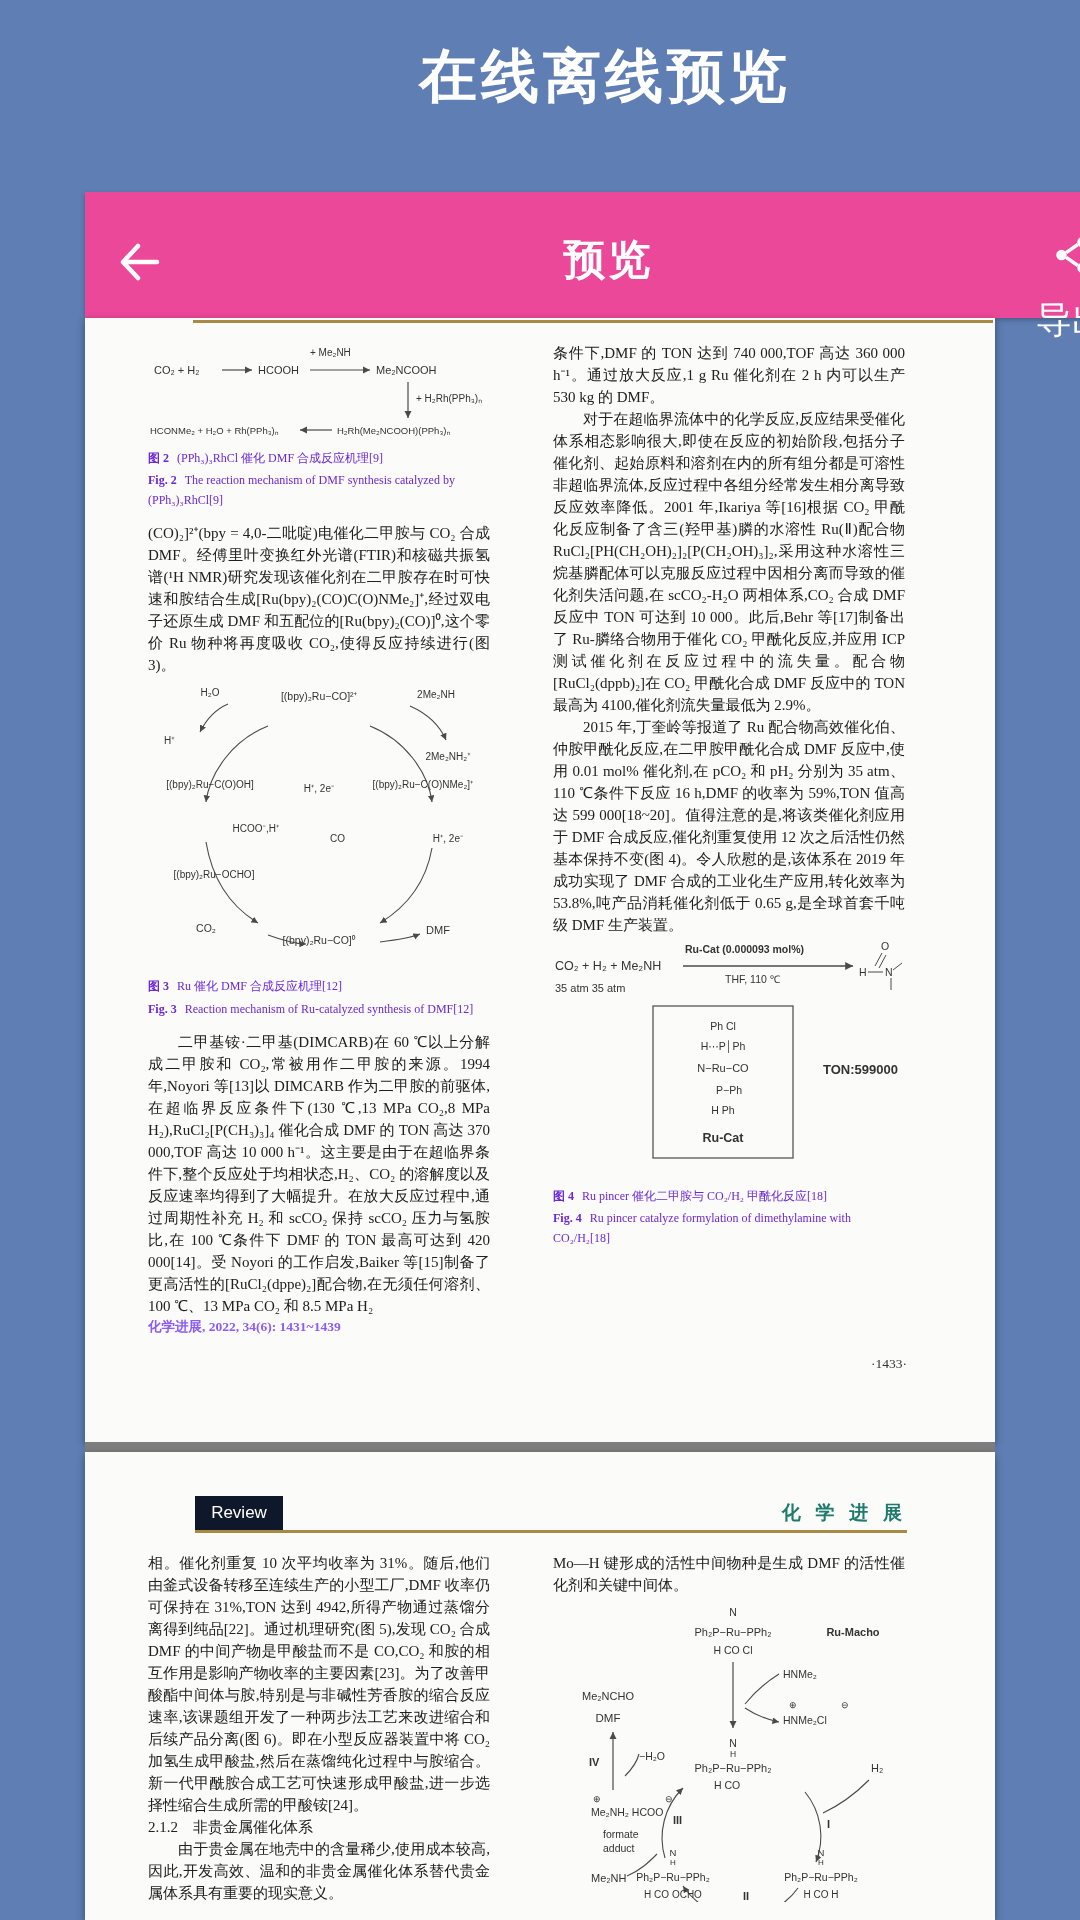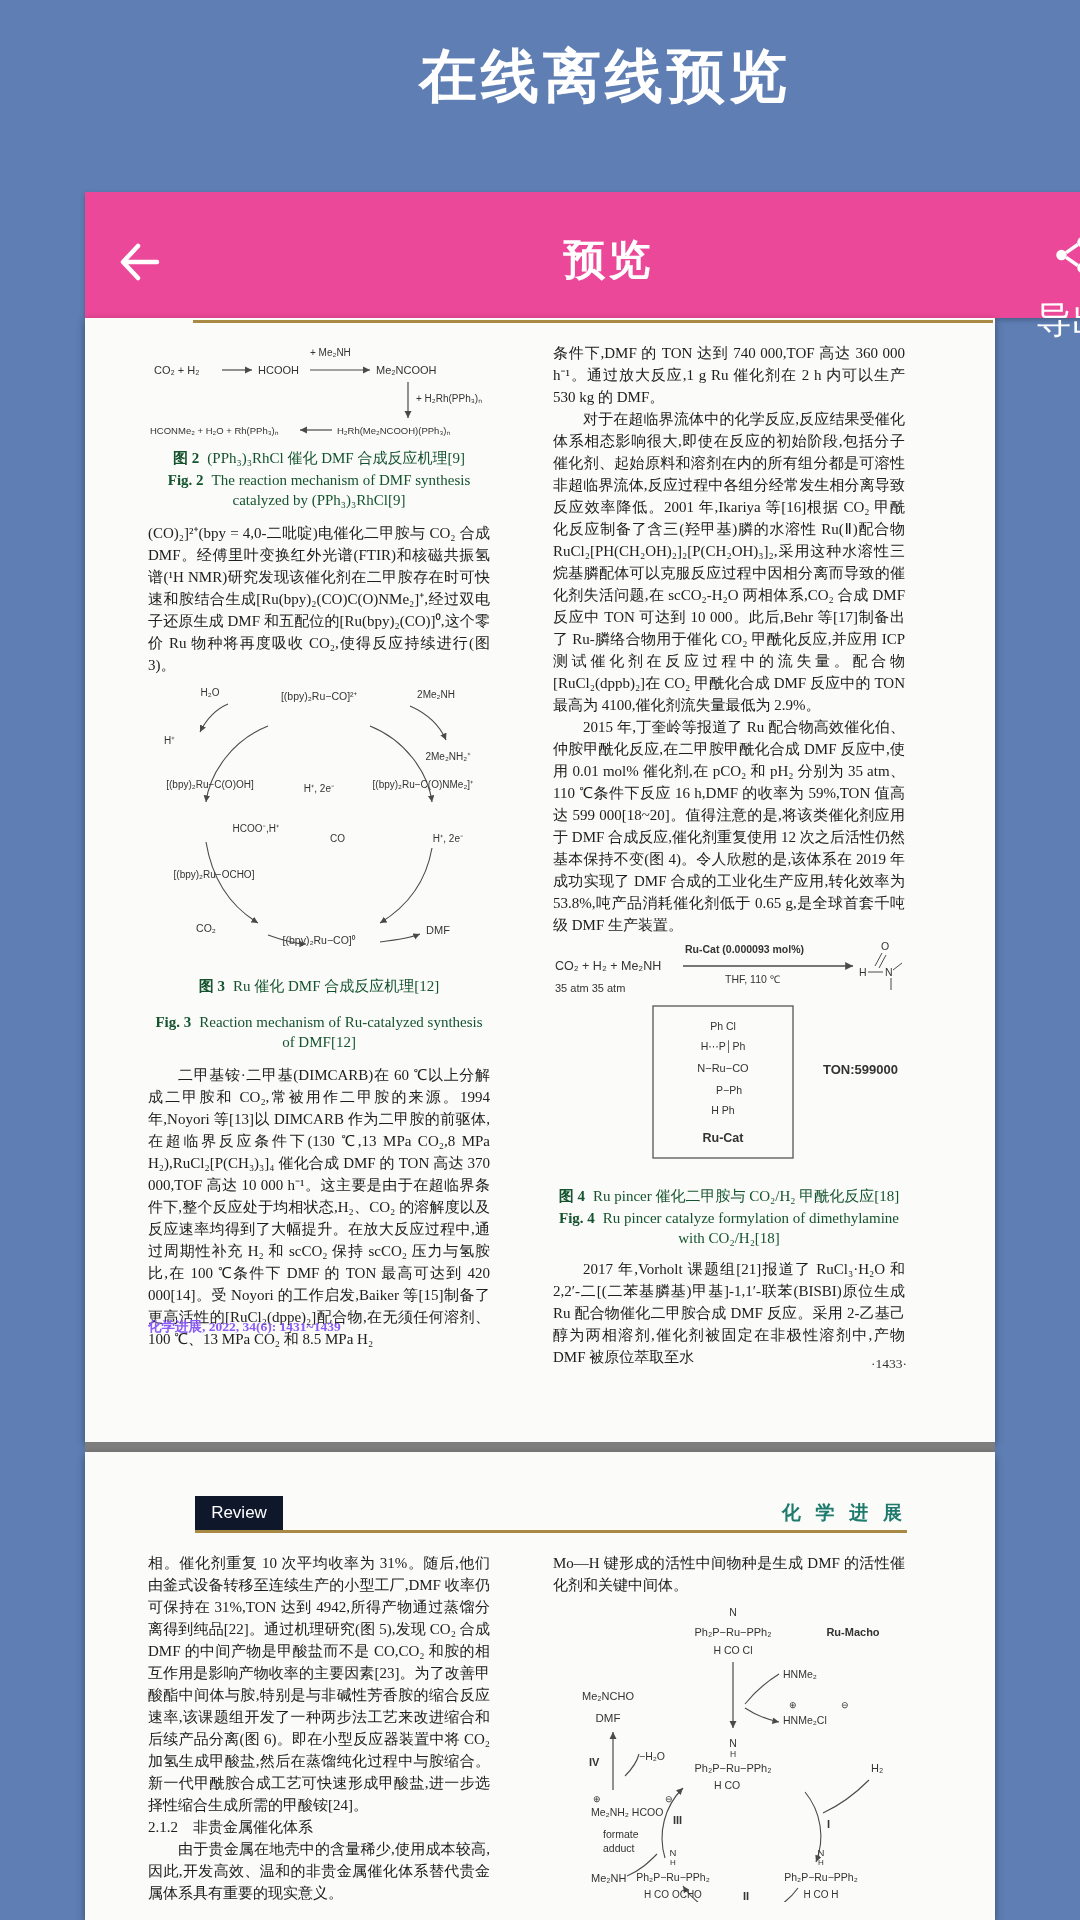--- a/index.html
+++ b/index.html
@@ -27,21 +27,21 @@
   .rule-tan{position:absolute;height:3px;background:#a98a45;}
   .r1{top:2px;left:108px;width:800px;}
   .col{position:absolute;text-align:justify;color:#202020;}
   .c1l{left:63px;top:12px;width:342px;}
   .c1r{left:468px;top:24px;width:352px;}
   .c2l{left:63px;top:100px;width:342px;}
   .c2r{left:468px;top:100px;width:352px;}
   p.body{margin:0;font-size:15px;line-height:22px;}
   p.body.sp{margin-top:2px;}
   .indent{text-indent:2em;}
-  .cap{font-size:15px;line-height:20px;color:#14532d;text-align:center;margin:6px 0 0 0;}
+  .cap{font-size:12px;line-height:20px;color:#6d28d9;text-align:left;margin:6px 0 0 0;}
   .cap .fl{font-weight:bold;margin-right:8px;}
   .figsvg{display:block;margin:4px auto 2px auto;}
   .footer-cite{position:absolute;left:63px;top:1000px;font-size:13.5px;color:#8b5cf6;font-weight:bold;}
   .page-num{position:absolute;right:88px;top:1038px;font-size:13.5px;color:#333;}
   
   .review-badge{position:absolute;left:110px;top:44px;width:88px;height:34px;background:#0f172a;
     color:#fff;font-family:"Liberation Sans",sans-serif;font-size:17px;line-height:34px;
     text-align:center;}
   .r2{top:78px;left:110px;width:712px;}
   .journal-name{position:absolute;right:88px;top:48px;color:#1e7a6c;font-weight:bold;
@@ -127,21 +127,21 @@
         <text x="275" y="108" font-size="10" text-anchor="middle">[(bpy)₂Ru−C(O)NMe₂]⁺</text>
         <text x="300" y="162" font-size="10" text-anchor="middle">H⁺, 2e⁻</text>
         <text x="66" y="198" font-size="10" text-anchor="middle">[(bpy)₂Ru−OCHO]</text>
         <text x="58" y="252" font-size="10.5" text-anchor="middle">CO₂</text>
         <text x="171" y="264" font-size="10.5" text-anchor="middle">[(bpy)₂Ru−CO]⁰</text>
         <text x="290" y="254" font-size="11" text-anchor="middle">DMF</text>
         <path class="ar" d="M120,255 C140,262 150,264 158,264" stroke-width="1.1" marker-end="url(#mB)"></path>
         <path class="ar" d="M232,262 C248,260 262,258 272,254" stroke-width="1.1" marker-end="url(#mB)"></path>
       </svg>
       <p class="cap"><span class="fl">图 3</span><span>Ru 催化 DMF 合成反应机理[12]</span></p>
-      <p class="cap" style="margin-top:16px"><span class="fl">Fig. 3</span><span>Reaction mechanism of Ru-catalyzed synthesis of DMF[12]</span></p>
+      <p class="cap" style="margin-top:3px"><span class="fl">Fig. 3</span><span>Reaction mechanism of Ru-catalyzed synthesis of DMF[12]</span></p>
 
       <p class="body indent" style="margin-top:12px">二甲基铵·二甲基(DIMCARB)在 60 ℃以上分解成二甲胺和 CO₂,常被用作二甲胺的来源。1994 年,Noyori 等[13]以 DIMCARB 作为二甲胺的前驱体,在超临界反应条件下(130 ℃,13 MPa CO₂,8 MPa H₂),RuCl₂[P(CH₃)₃]₄ 催化合成 DMF 的 TON 高达 370 000,TOF 高达 10 000 h⁻¹。这主要是由于在超临界条件下,整个反应处于均相状态,H₂、CO₂ 的溶解度以及反应速率均得到了大幅提升。在放大反应过程中,通过周期性补充 H₂ 和 scCO₂ 保持 scCO₂ 压力与氢胺比,在 100 ℃条件下 DMF 的 TON 最高可达到 420 000[14]。受 Noyori 的工作启发,Baiker 等[15]制备了更高活性的[RuCl₂(dppe)₂]配合物,在无须任何溶剂、100 ℃、13 MPa CO₂ 和 8.5 MPa H₂</p>
     </div>
 
     <div class="col c1r">
       <p class="body">条件下,DMF 的 TON 达到 740 000,TOF 高达 360 000 h⁻¹。通过放大反应,1 g Ru 催化剂在 2 h 内可以生产 530 kg 的 DMF。</p>
       <p class="body indent">对于在超临界流体中的化学反应,反应结果受催化体系相态影响很大,即使在反应的初始阶段,包括分子催化剂、起始原料和溶剂在内的所有组分都是可溶性非超临界流体,反应过程中各组分经常发生相分离导致反应效率降低。2001 年,Ikariya 等[16]根据 CO₂ 甲酰化反应制备了含三(羟甲基)膦的水溶性 Ru(Ⅱ)配合物 RuCl₂[PH(CH₂OH)₂]₂[P(CH₂OH)₃]₂,采用这种水溶性三烷基膦配体可以克服反应过程中因相分离而导致的催化剂失活问题,在 scCO₂-H₂O 两相体系,CO₂ 合成 DMF 反应中 TON 可达到 10 000。此后,Behr 等[17]制备出了 Ru-膦络合物用于催化 CO₂ 甲酰化反应,并应用 ICP 测试催化剂在反应过程中的流失量。配合物[RuCl₂(dppb)₂]在 CO₂ 甲酰化合成 DMF 反应中的 TON 最高为 4100,催化剂流失量最低为 2.9%。</p>
       <p class="body indent">2015 年,丁奎岭等报道了 Ru 配合物高效催化伯、仲胺甲酰化反应,在二甲胺甲酰化合成 DMF 反应中,使用 0.01 mol% 催化剂,在 pCO₂ 和 pH₂ 分别为 35 atm、110 ℃条件下反应 16 h,DMF 的收率为 59%,TON 值高达 599 000[18~20]。值得注意的是,将该类催化剂应用于 DMF 合成反应,催化剂重复使用 12 次之后活性仍然基本保持不变(图 4)。令人欣慰的是,该体系在 2019 年成功实现了 DMF 合成的工业化生产应用,转化效率为 53.8%,吨产品消耗催化剂低于 0.65 g,是全球首套千吨级 DMF 生产装置。</p>
 
       <svg class="figsvg" width="352" height="240" viewBox="0 0 352 240">
@@ -168,21 +168,20 @@
         <text x="170" y="90" font-size="10.5" text-anchor="middle">Ph Cl</text>
         <text x="170" y="110" font-size="10.5" text-anchor="middle">H⋯P│Ph</text>
         <text x="170" y="132" font-size="11" text-anchor="middle">N−Ru−CO</text>
         <text x="176" y="154" font-size="10.5" text-anchor="middle">P−Ph</text>
         <text x="170" y="174" font-size="10.5" text-anchor="middle">H  Ph</text>
         <text x="170" y="202" font-size="12.5" class="b" text-anchor="middle">Ru-Cat</text>
       </svg>
       <p class="cap"><span class="fl">图 4</span><span>Ru pincer 催化二甲胺与 CO₂/H₂ 甲酰化反应[18]</span></p>
       <p class="cap" style="margin-top:2px"><span class="fl">Fig. 4</span><span>Ru pincer catalyze formylation of dimethylamine with CO₂/H₂[18]</span></p>
 
-      <p class="body indent" style="margin-top:10px">2017 年,Vorholt 课题组[21]报道了 RuCl₃·H₂O 和 2,2′-二[(二苯基膦基)甲基]-1,1′-联苯(BISBI)原位生成 Ru 配合物催化二甲胺合成 DMF 反应。采用 2-乙基己醇为两相溶剂,催化剂被固定在非极性溶剂中,产物 DMF 被原位萃取至水</p>
     </div>
 
     <div class="footer-cite">化学进展, 2022, 34(6): 1431~1439</div>
     <div class="page-num">·1433·</div>
   </div>
 
   <div class="page-sep"></div>
 
   <div class="page page2">
     <div class="review-badge">Review</div>

